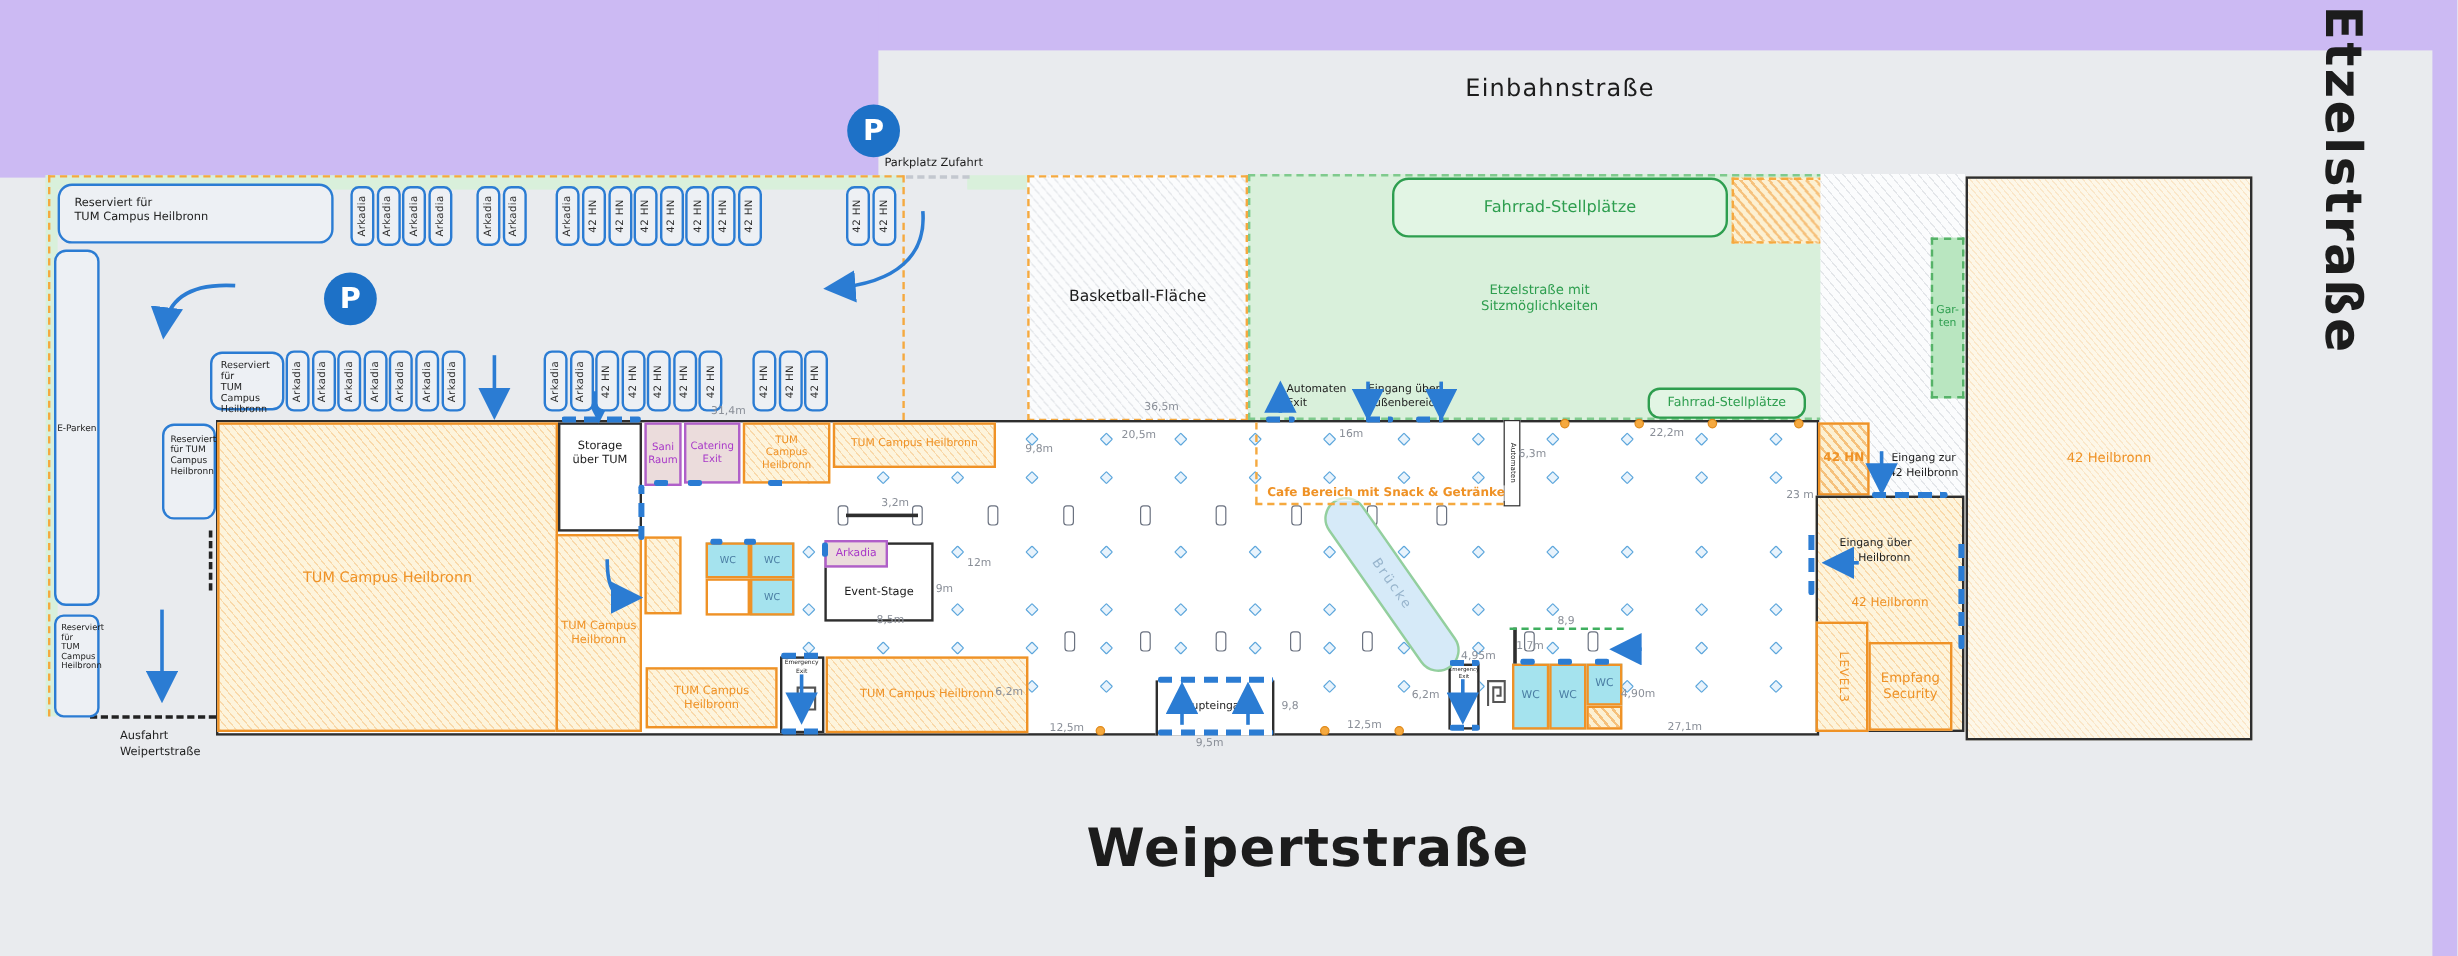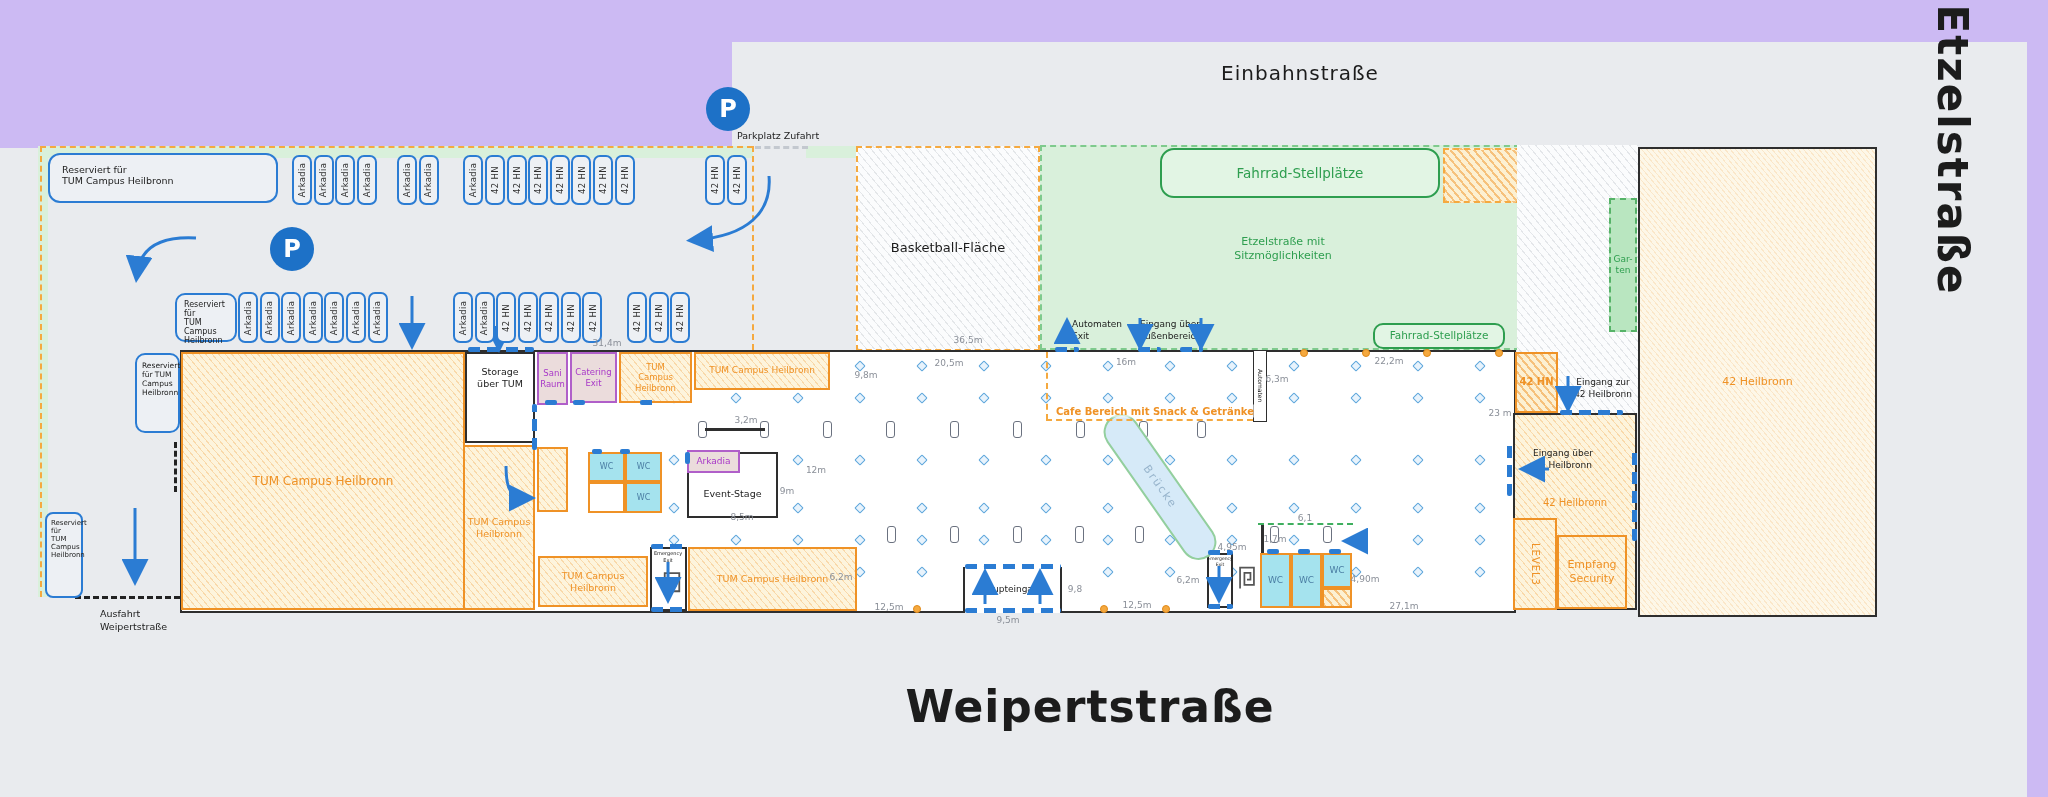--- a/index.html
+++ b/index.html
@@ -319,20 +319,23 @@
 
   <div class="rbox" style="left:48px;top:153px;width:230px;height:50px;padding:9px 12px;font-size:9.5px;">Reserviert für
 TUM Campus Heilbronn</div>
   <div class="rbox" style="left:175px;top:293px;width:62px;height:49px;padding:5px 7px;font-size:8px;border-radius:10px;">Reserviert für
 TUM Campus
 Heilbronn</div>
   <div class="rbox" style="left:135px;top:353px;width:45px;height:80px;padding:6px 5px;font-size:7.5px;border-radius:10px;">Reserviert
 für TUM
 Campus
 Heilbronn</div>
+  <div class="rbox" style="left:45px;top:208px;width:38px;height:297px;border-radius:10px;display:flex;align-items:center;justify-content:center;">
+    <span style="font-size:7.5px;">E-Parken</span>
+  </div>
   <div class="rbox" style="left:45px;top:512px;width:38px;height:86px;padding:5px 4px;font-size:7px;border-radius:8px;">Reserviert
 für TUM
 Campus
 Heilbronn</div>
 
   <div class="pcirc" style="left:706px;top:87px;">P</div>
   <div class="pcirc" style="left:270px;top:227px;">P</div>
   <div class="abs black-t" style="left:737px;top:130px;font-size:9.5px;">Parkplatz Zufahrt</div>
   <div class="abs black-t" style="left:100px;top:607px;font-size:9.5px;white-space:pre-line;line-height:1.4;">Ausfahrt
 Weipertstraße</div>
@@ -494,17 +497,17 @@
       <div class="meas" style="left: 787px; top: 491px;">9m</div>
       <div class="meas" style="left: 742px; top: 517px;">8,5m</div>
       <div class="meas" style="left: 841px; top: 577px;">6,2m</div>
       <div class="meas" style="left: 889px; top: 607px;">12,5m</div>
       <div class="meas" style="left: 1008px; top: 620px;">9,5m</div>
       <div class="meas" style="left: 1075px; top: 589px;">9,8</div>
       <div class="meas" style="left: 1137px; top: 605px;">12,5m</div>
       <div class="meas" style="left: 1188px; top: 580px;">6,2m</div>
       <div class="meas" style="left: 1232px; top: 547px;">4,95m</div>
       <div class="meas" style="left: 1275px; top: 539px;">1,7m</div>
-      <div class="meas" style="left: 1305px; top: 518px;">6,1</div>
+      <div class="meas" style="left: 1305px; top: 518px;">8,9</div>
       <div class="meas" style="left: 1365px; top: 579px;">4,90m</div>
       <div class="meas" style="left: 1404px; top: 606px;">27,1m</div>
     </div>
 </div>
 
 </body></html>

